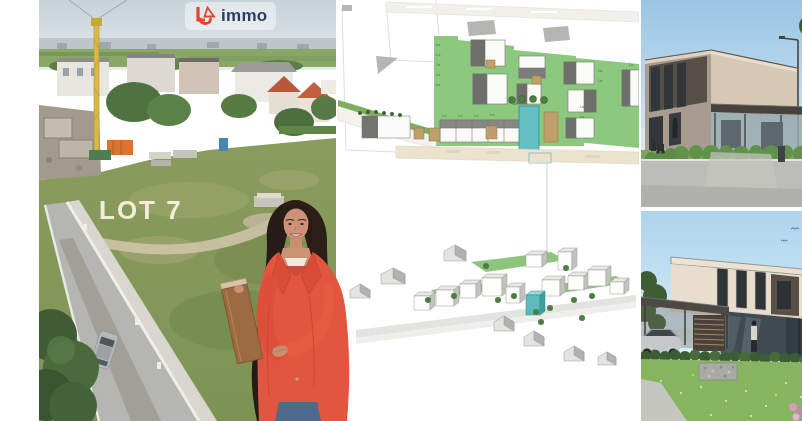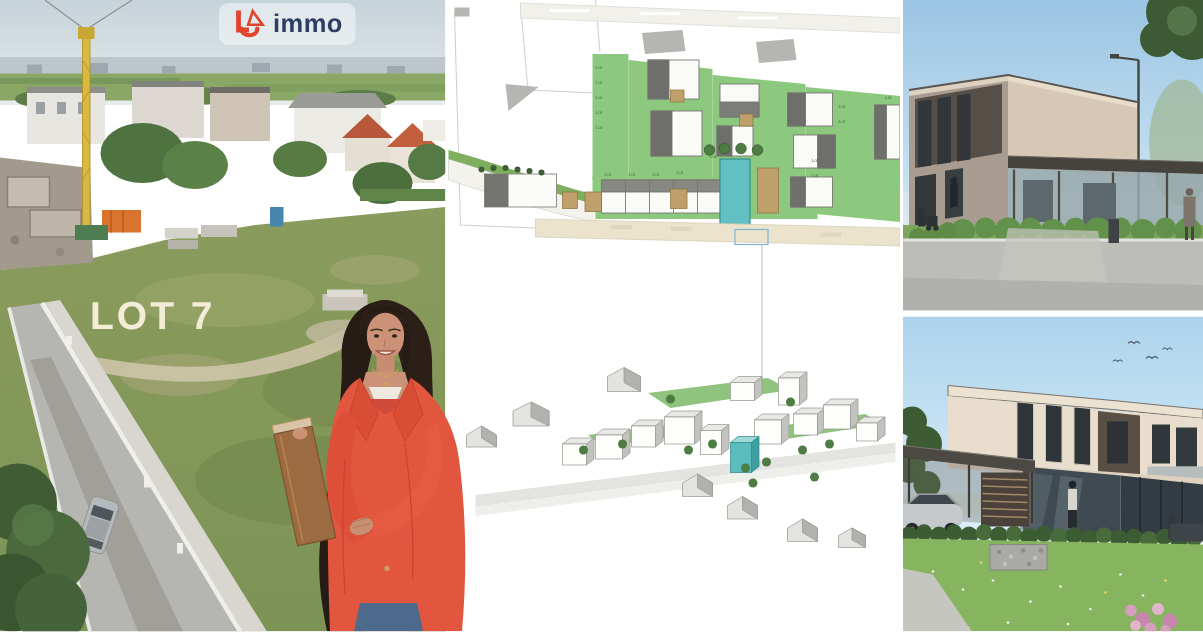--- a/index.html
+++ b/index.html
@@ -1,18 +1,18 @@
 <!DOCTYPE html>
 <html><head>
 <meta charset="utf-8">
 <style>
   html,body{margin:0;padding:0;background:#ffffff;}
   .stage{position:relative;width:802px;height:421px;background:#ffffff;overflow:hidden;
          font-family:"Liberation Sans",sans-serif;}
-  .panel{position:absolute;}
+  .panel{position:absolute;margin-left:39px;}
   .panel svg{display:block;}
   #photo-panel{left:0;top:0;width:297px;height:421px;text-align:right;}
   #plan-panel{left:297px;top:0;width:303px;height:421px;background:#ffffff;}
   #render-top-panel{left:602px;top:0;width:200px;height:207px;}
   #render-bottom-panel{left:602px;top:211px;width:200px;height:210px;}
   #agent-overlay{left:178px;top:196px;width:154px;height:225px;}
   #brand-logo{left:146px;top:2px;display:flex;align-items:center;gap:4px;
               padding:2px 8px;background:rgba(255,255,255,.45);border-radius:6px;}
   #brand-logo .logo-text{font-weight:700;font-size:17px;color:#2e3d63;letter-spacing:.3px;}
   .lotlbl{font-size:3.2px;fill:#3f7d36;font-family:"Liberation Sans",sans-serif;}

